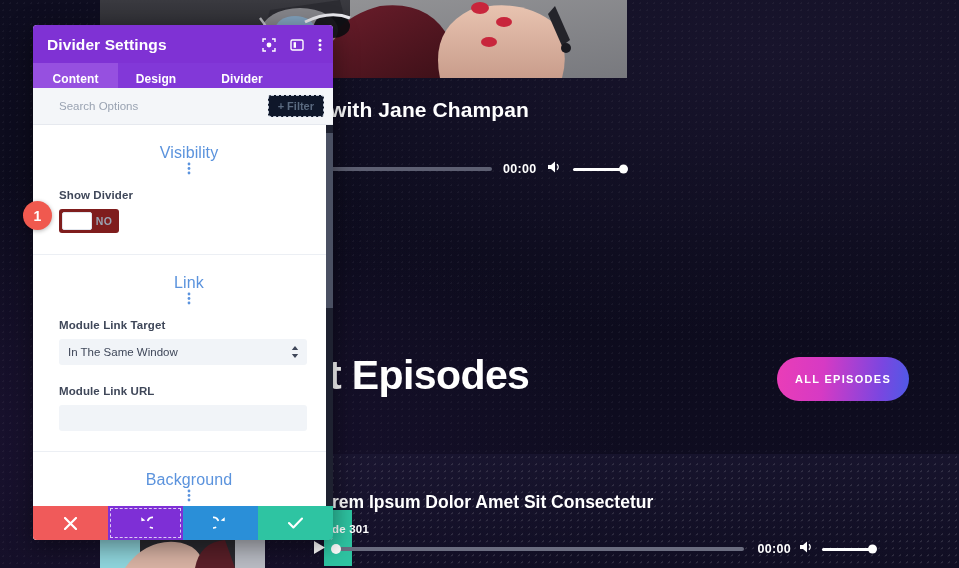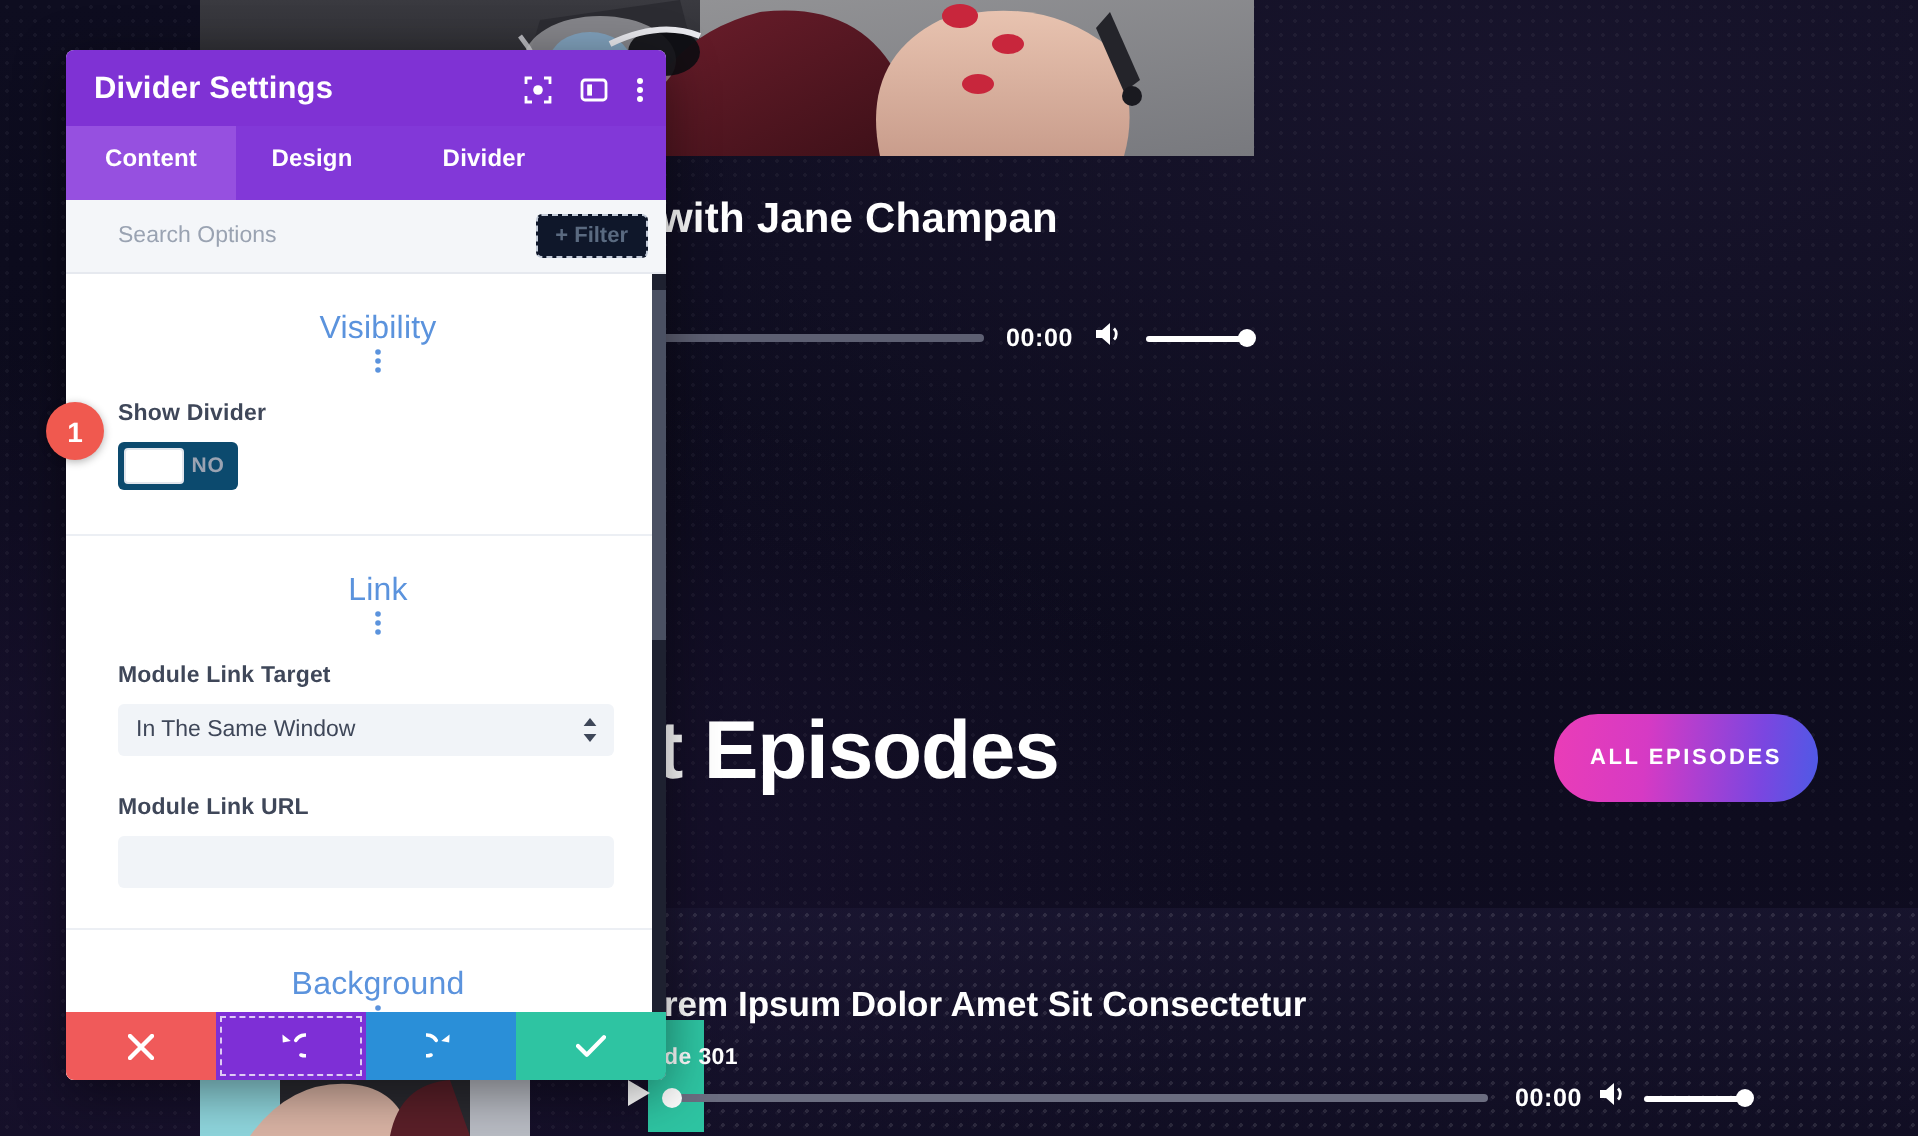--- a/index.html
+++ b/index.html
@@ -140,21 +140,21 @@
     color: #e4ccfa; font-size: 10.5px; font-weight: bold; margin-top: 3px;
   }
   .m-hicons {
     position: absolute; right: 11px; top: 13px;
     display: flex; align-items: center; gap: 14px;
   }
   .m-hicons span { display: flex; cursor: pointer; }
 
   .m-tabs { display: flex; background: #8238d8; flex: none; }
   .m-tab {
-    flex: 0 0 auto; padding: 9px 0 14px 0; text-align: center;
+    flex: 0 0 auto; padding: 9px 0 2px 0; text-align: center;
     color: #ffffff; font-size: 12px; font-weight: bold; cursor: pointer;
     letter-spacing: .1px;
   }
   .m-tab:nth-child(1){ width: 85px; }
   .m-tab:nth-child(2){ width: 76px; }
   .m-tab:nth-child(3){ width: 96px; }
   .m-tab.active { background: #9650e0; }
 
   .m-search {
     display: flex; align-items: center; justify-content: space-between;
@@ -185,21 +185,21 @@
   .sect-title { color: #5b93dd; font-size: 16px; font-weight: normal; letter-spacing: .1px; }
   .kebab { cursor: pointer; display: flex; }
 
   .field { padding: 0 26px 20px 26px; }
   .field-label {
     color: #3f4759; font-size: 11.5px; font-weight: bold; margin-bottom: 8px;
     letter-spacing: .1px;
   }
   .toggle {
     display: inline-flex; align-items: center;
-    background: #0c4a6e; border-radius: 3px; padding: 3px; width: 60px;
+    background: #7f1d1d; border-radius: 3px; padding: 3px; width: 60px;
     cursor: pointer;
   }
   .toggle-knob {
     width: 30px; height: 18px; background: #ffffff; border-radius: 2px;
     border: 1px solid #e2e6ed;
   }
   .toggle-label {
     flex: 1 1 auto; text-align: center; color: #9aa3b2;
     font-size: 10.5px; font-weight: bold; letter-spacing: .4px;
   }

